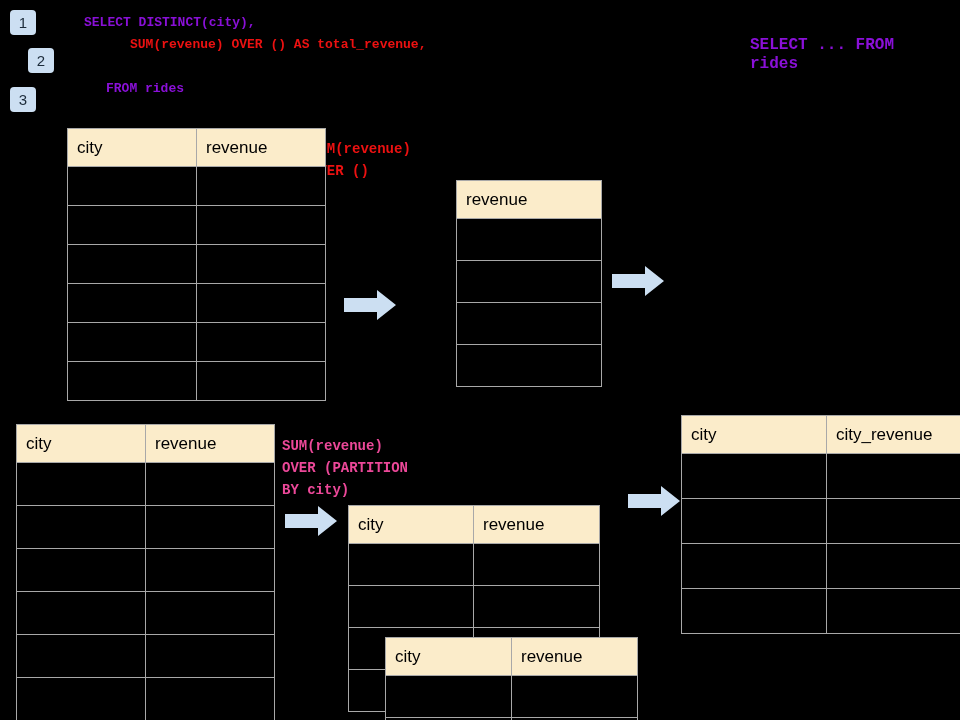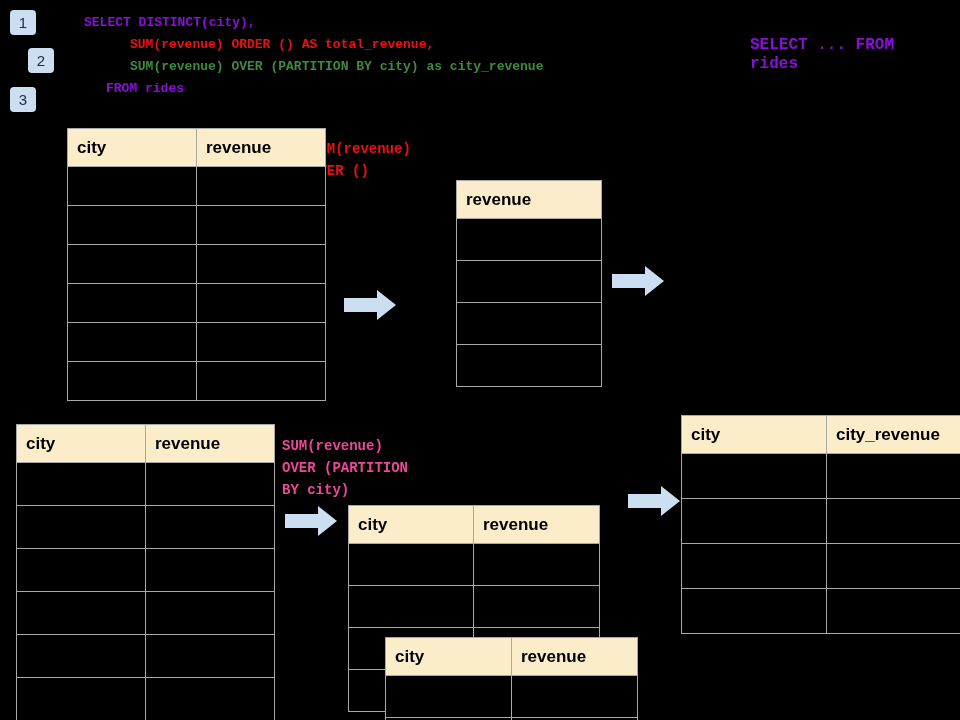--- a/index.html
+++ b/index.html
@@ -90,21 +90,21 @@
     background: #000000;
     padding: 0;
     height: 38px;
   }
   .tbl th {
     border: 1px solid #a8a8a8;
     background: #fbecca;
     color: #000000;
     font-family: "Liberation Sans", sans-serif;
     font-size: 17px;
-    font-weight: bold;
+    font-weight: normal;
     text-align: left;
     padding: 0 0 0 9px;
     height: 37px;
   }
 
   
   #table-rides-top   { left: 67px;  top: 128px; width: 238px; }
   #table-rides-top th:nth-child(1),
   #table-rides-top td:nth-child(1) { width: 119px; }
   #table-rides-top th:nth-child(2),
@@ -162,22 +162,21 @@
 </head>
 <body>
 
 <div class="canvas">
 
   <div class="badge" id="badge-1">1</div>
   <div class="badge" id="badge-2">2</div>
   <div class="badge" id="badge-3">3</div>
 
   <div class="sql" id="sql-line-1">SELECT DISTINCT(city),</div>
-  <div class="sql" id="sql-line-2">SUM(revenue) ORDER () AS total_revenue,</div>
-  <div class="sql" id="sql-line-3">SUM(revenue) OVER (PARTITION BY city) as city_revenue</div>
+  <div class="sql" id="sql-line-2">SUM(revenue) OVER () AS total_revenue,</div>
   <div class="sql" id="sql-line-4">FROM rides</div>
   <div class="sql-small" id="sql-aside">SELECT ... FROM
 rides</div>
 
   <div class="annot" id="annot-total">SUM(revenue)
 OVER ()</div>
   <div class="annot" id="annot-partition">SUM(revenue)
 OVER (PARTITION
 BY city)</div>
 

